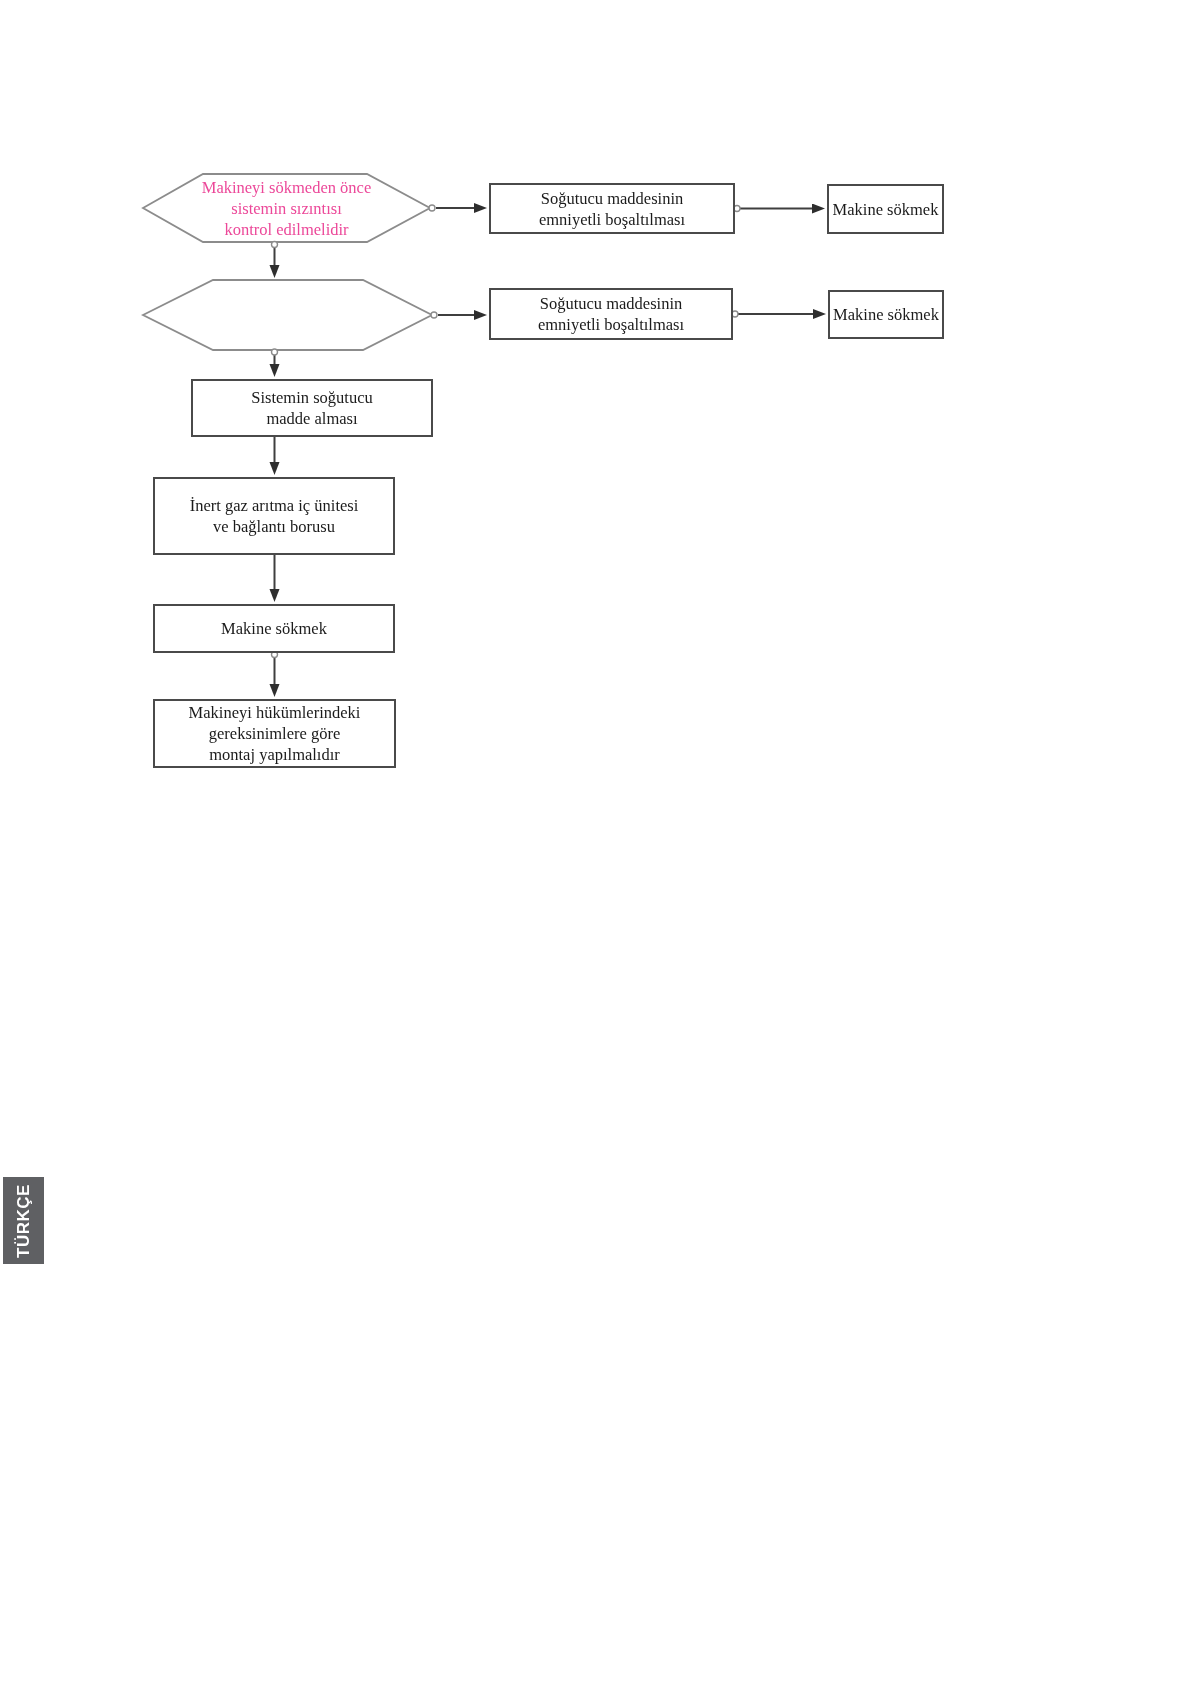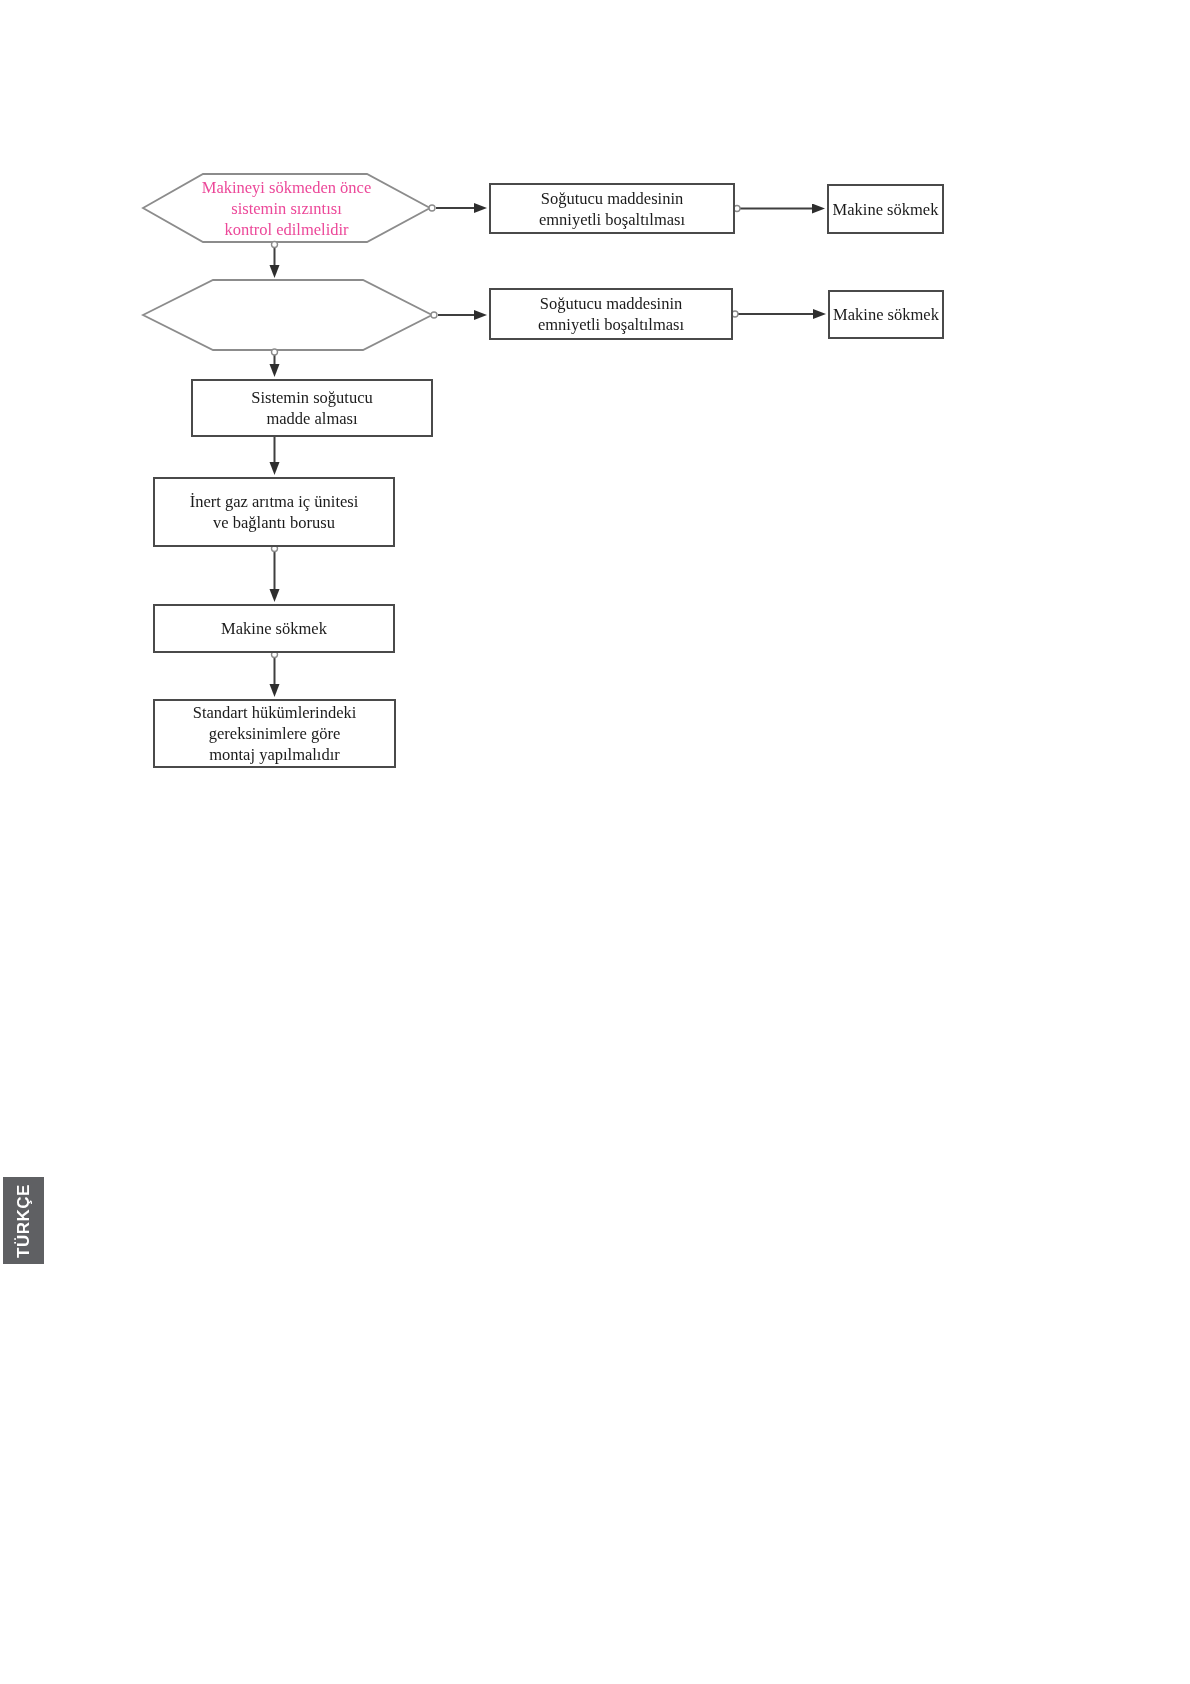--- a/index.html
+++ b/index.html
@@ -125,26 +125,26 @@
   <div class="rect" style="left:827px; top:184px; width:117px; height:50px;">Makine sökmek</div>
 
   <div class="rect" style="left:489px; top:288px; width:244px; height:52px;">Soğutucu maddesinin
 emniyetli boşaltılması</div>
 
   <div class="rect" style="left:828px; top:290px; width:116px; height:49px;">Makine sökmek</div>
 
   <div class="rect" style="left:154px; top:379px; width:242px; height:58px;margin-left:37px;">Sistemin soğutucu
 madde alması</div>
 
-  <div class="rect" style="left:153px; top:477px; width:242px; height:70px;">İnert gaz arıtma iç ünitesi
+  <div class="rect" style="left:153px; top:477px; width:242px; height:78px;">İnert gaz arıtma iç ünitesi
 ve bağlantı borusu</div>
 
   <div class="rect" style="left:153px; top:604px; width:242px; height:49px;">Makine sökmek</div>
 
-  <div class="rect" style="left:153px; top:699px; width:243px; height:69px;">Standart hükümlerindeki
+  <div class="rect" style="left:153px; top:699px; width:243px; height:69px;">Makineyi hükümlerindeki
 gereksinimlere göre
 montaj yapılmalıdır</div>
 
   <div class="lang-tab">
     <span>TÜRKÇE</span>
   </div>
 
 </div>
 
 </body></html>

